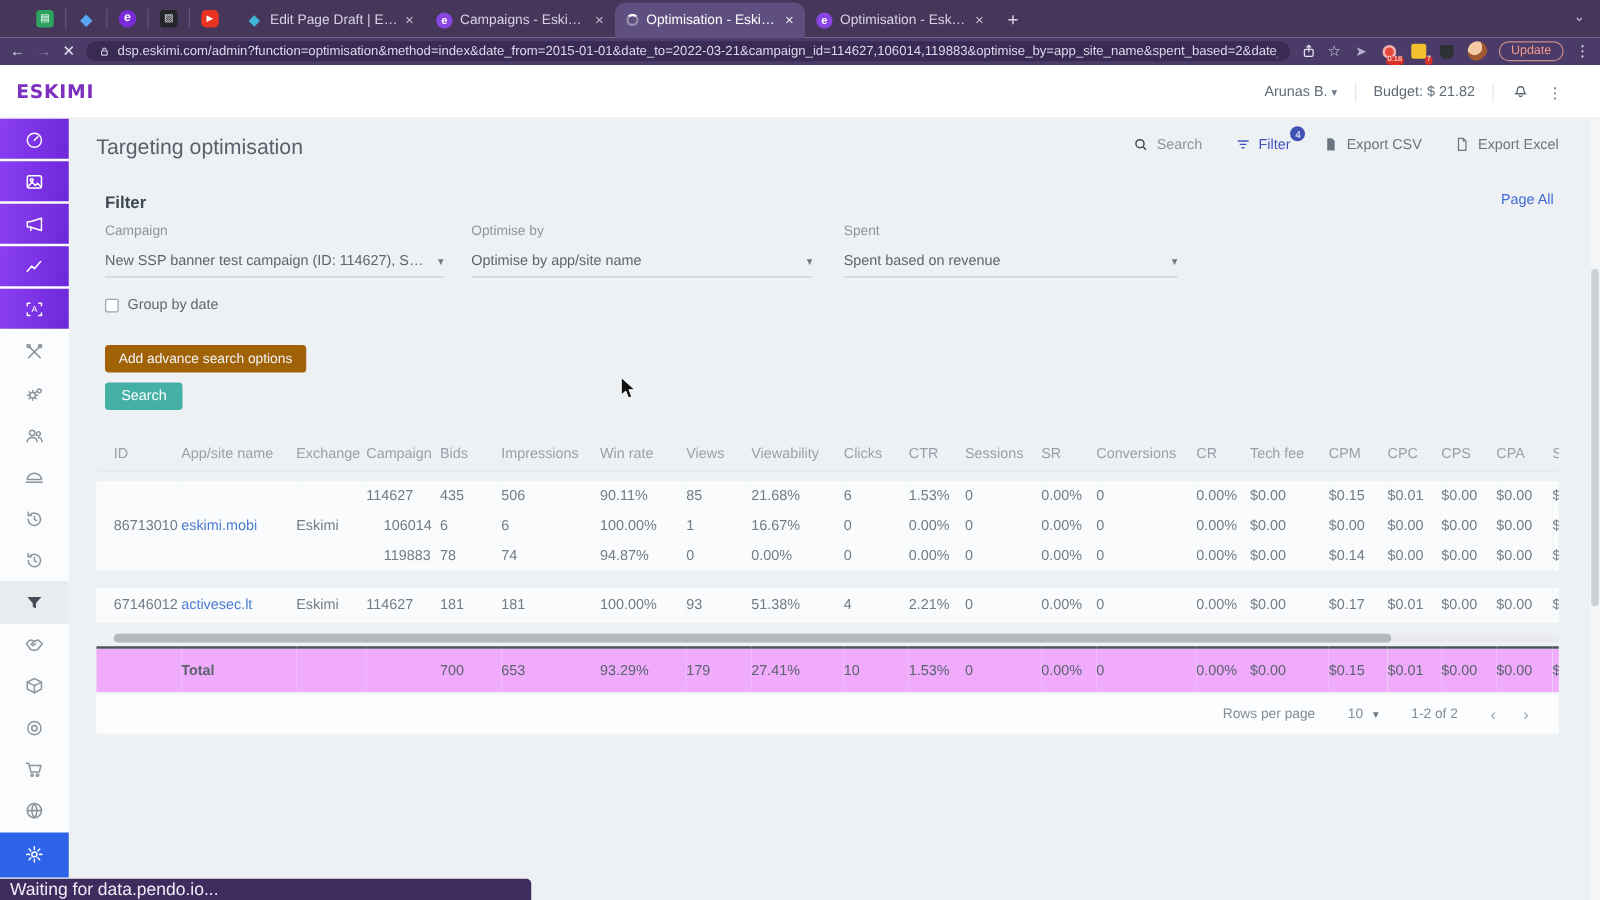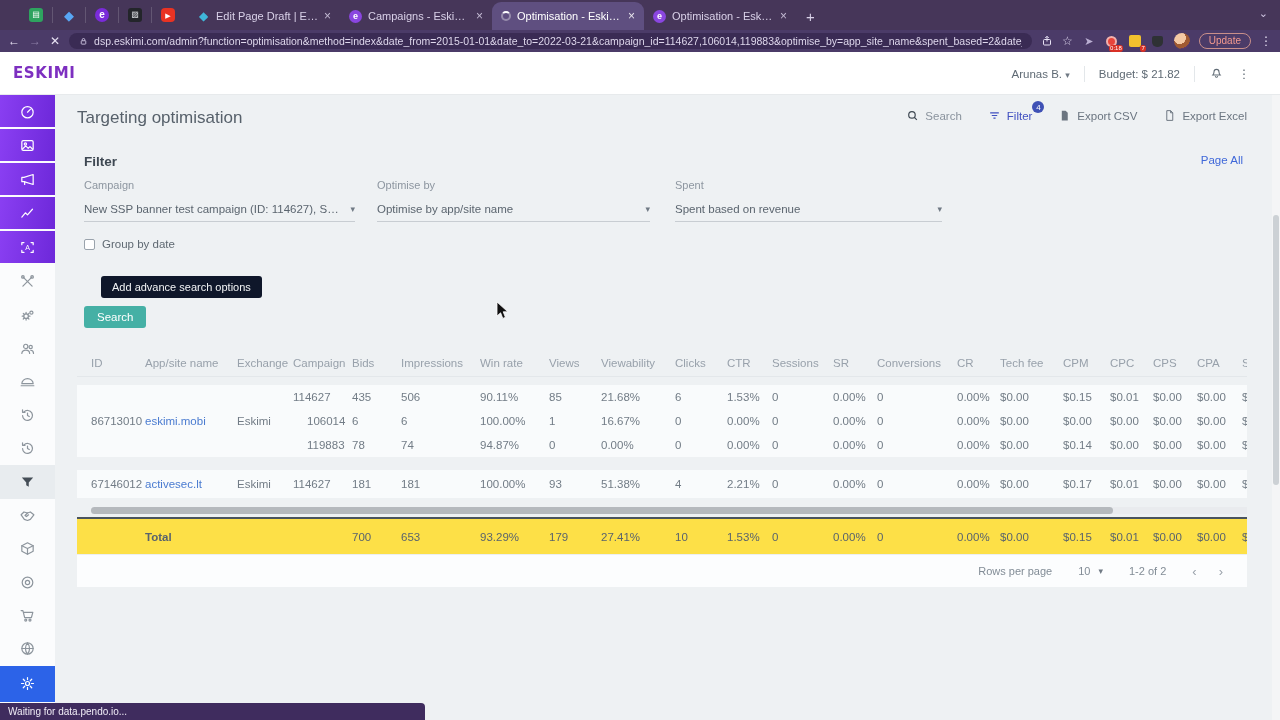--- a/index.html
+++ b/index.html
@@ -103,53 +103,53 @@
   .field .fval svg { width:13px; height:13px; color:#6b7580; margin-left:6px; flex:0 0 13px; }
   .f-campaign { left:84px; top:179px; width:271px; }
   .f-optimise { left:377px; top:179px; width:273px; }
   .f-spent    { left:675px; top:179px; width:267px; }
   .f-dates    { left:965px; top:179px; width:278px; }
 
   .groupby { position:absolute; left:84px; top:238px; display:flex; align-items:center; gap:7px;
              font-size:11.5px; color:#5f6972; }
   .cb { width:11px; height:11px; border:1px solid #9aa3ac; border-radius:2px; background:#fff; }
 
-  .btn-adv { position:absolute; left:101px; top:276px; background:#0f172a; color:#f2f4f5;
+  .btn-adv { position:absolute; left:84px; top:276px; background:#a16207; color:#f2f4f5;
              font-size:11px; padding:5px 11px; border-radius:3px; }
   .btn-search { position:absolute; left:84px; top:306px; background:#45b0a5; color:#fff;
                 font-size:11.5px; padding:5px 13px; border-radius:3px; }
 
   
   .tablewrap { position:absolute; left:77px; top:350px; width:1170px; overflow:hidden; }
   table { border-collapse:collapse; table-layout:fixed; width:1208px; }
   th, td { text-align:left; font-weight:normal; white-space:nowrap; overflow:hidden; padding:0; }
   th:first-child, td:first-child { padding-left:14px; }
   thead th { height:26px; font-size:11.5px; color:#98a1ab; border-bottom:1px solid #e3e7ea; }
   tr.datarow td { background:#f9fbfc; font-size:11.5px; color:#727c86; vertical-align:middle; }
   tr.gaprow td { height:13px; background:transparent; }
   tr.toprow td { height:9px; }
   tr.scrollrow td { height:20px; background:transparent; }
   .htrack { height:7px; background:#e9ebee; border-radius:4px; margin-top:5px; width:1170px; }
   .hthumb { height:7px; width:1022px; background:#b5b9bd; border-radius:4px; }
   tr.totalrow { height:36px; }
-  tr.totalrow td { background:#fde047; border-top:2px solid #4a545e; font-size:11.5px; color:#59636d; }
+  tr.totalrow td { background:#f0abfc; border-top:2px solid #4a545e; font-size:11.5px; color:#59636d; }
   .totallabel { font-weight:bold; color:#3a434d; font-size:12px; }
   .link { color:#4a7bd0; }
 
   .tfooter { position:absolute; left:77px; top:554px; width:1170px; height:33px; background:#fcfdfe;
              border-top:1px solid #eceff1; display:flex; align-items:center; justify-content:flex-end;
              gap:26px; padding-right:24px; font-size:11px; color:#828c96; }
   .rpp-val { display:flex; align-items:center; gap:8px; }
   .pg-arrows { display:flex; gap:22px; font-size:13px; color:#9aa2ab; }
 
   
   .vscroll { position:absolute; right:0; top:95px; bottom:0; width:8px; background:#f4f5f6; }
   .vthumb { position:absolute; right:1px; top:120px; width:6px; height:270px; background:#ccd1d5; border-radius:3px; }
   .statusbar { position:absolute; left:0; top:703px; width:425px; height:17px; background:#3f2c5e;
-               border-radius:0 4px 0 0; color:#f0ecf6; font-size:10px; line-height:17px; padding-left:8px; }
+               border-radius:0 4px 0 0; color:#f0ecf6; font-size:14px; line-height:17px; padding-left:8px; }
   .cursor { position:absolute; left:496px; top:302px; width:14px; height:18px; z-index:50; }
 </style>
 </head>
 <body>
 
 <div class="screen">
 
   <div class="tabstrip">
     <div class="pinned">
         <span class="pinned-slot">

